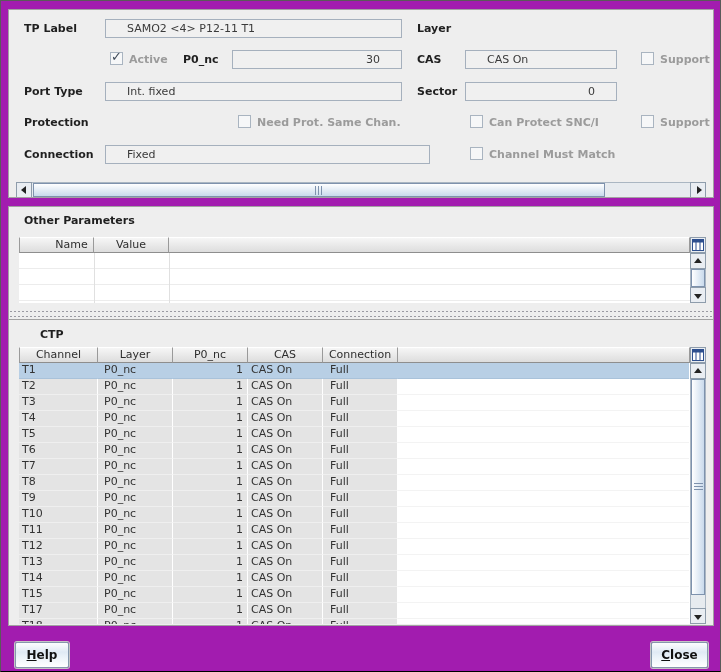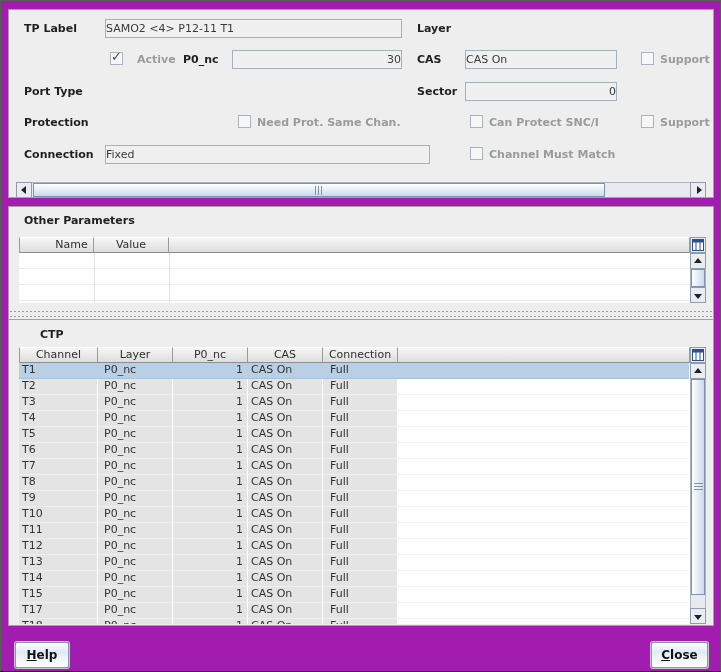--- a/index.html
+++ b/index.html
@@ -7,21 +7,21 @@
     position:relative;width:721px;height:672px;box-sizing:border-box;
     background:#a21caf;border:1px solid #5a5a5a;border-bottom-color:#000;
     font-family:"DejaVu Sans","Liberation Sans",sans-serif;font-size:11px;color:#333;
     overflow:hidden;
   }
   .panel{position:absolute;background:#eeeeee;border:1px solid #a2a2a2;box-sizing:border-box;overflow:hidden;}
   .blabel{position:absolute;font-weight:bold;color:#1f1f1f;white-space:nowrap;}
   .glabel{position:absolute;font-weight:bold;color:#9b9b9b;white-space:nowrap;overflow:hidden;}
   .field{
     position:absolute;height:19px;box-sizing:border-box;background:#f0f0f0;
-    border:1px solid #a5b0bd;line-height:17px;padding:0 0;color:#3a3a3a;white-space:nowrap;overflow:hidden;
+    border:1px solid #a5b0bd;line-height:17px;padding:0 21px;color:#3a3a3a;white-space:nowrap;overflow:hidden;
   }
   .field.right{text-align:right;}
   .cb{position:absolute;width:13px;height:13px;box-sizing:border-box;background:#f6f7f8;border:1px solid #a9b4c0;}
   .cb .mark{position:absolute;left:0px;top:-4px;font-size:13px;font-weight:bold;color:#3f4a58;}
   .cb.checked .mark::before{content:"\2713";}
   
   .sb-track{position:absolute;background:#e7ebef;border:1px solid #aab6c2;box-sizing:border-box;}
   .sb-btn{position:absolute;width:16px;height:16px;box-sizing:border-box;background:#e9edf2;border:1px solid #8e9cab;display:flex;align-items:center;justify-content:center;}
   .arr{width:0;height:0;border:4px solid transparent;}
   .arr.left{border-right:5px solid #222;border-left:none;margin-left:-2px;}
@@ -79,29 +79,30 @@
 
   <div class="panel" style="left:7px;top:8px;width:706px;height:189px;">
 
     <span class="blabel" style="left:15px;top:12px;">TP Label</span>
     <div class="field" style="left:96px;top:9px;width:297px;">SAMO2 &lt;4&gt; P12-11 T1</div>
     <span class="blabel" style="left:408px;top:12px;">Layer</span>
 
     <span class="cb checked" style="left:101px;top:42px;">
         <span class="mark"></span>
       </span>
-    <span class="glabel" style="left:128px;top:43px;">Active</span>
+    <span class="glabel" style="left:120px;top:43px;">Active</span>
     <span class="blabel" style="left:174px;top:43px;">P0_nc</span>
     <div class="field right" style="left:223px;top:40px;width:170px;">30</div>
     <span class="blabel" style="left:408px;top:43px;">CAS</span>
     <div class="field" style="left:456px;top:40px;width:152px;">CAS On</div>
     <span class="cb" style="left:632px;top:42px;"></span>
     <span class="glabel" style="left:651px;top:43px;width:55px;">Support</span>
 
     <span class="blabel" style="left:15px;top:75px;">Port Type</span>
+    <div class="field" style="left:96px;top:72px;width:297px;">Int. fixed</div>
     <span class="blabel" style="left:408px;top:75px;">Sector</span>
     <div class="field right" style="left:456px;top:72px;width:152px;">0</div>
 
     <span class="blabel" style="left:15px;top:106px;">Protection</span>
     <span class="cb" style="left:229px;top:105px;"></span>
     <span class="glabel" style="left:248px;top:106px;">Need Prot. Same Chan.</span>
     <span class="cb" style="left:461px;top:105px;"></span>
     <span class="glabel" style="left:480px;top:106px;">Can Protect SNC/I</span>
     <span class="cb" style="left:632px;top:105px;"></span>
     <span class="glabel" style="left:651px;top:106px;width:55px;">Support</span>

